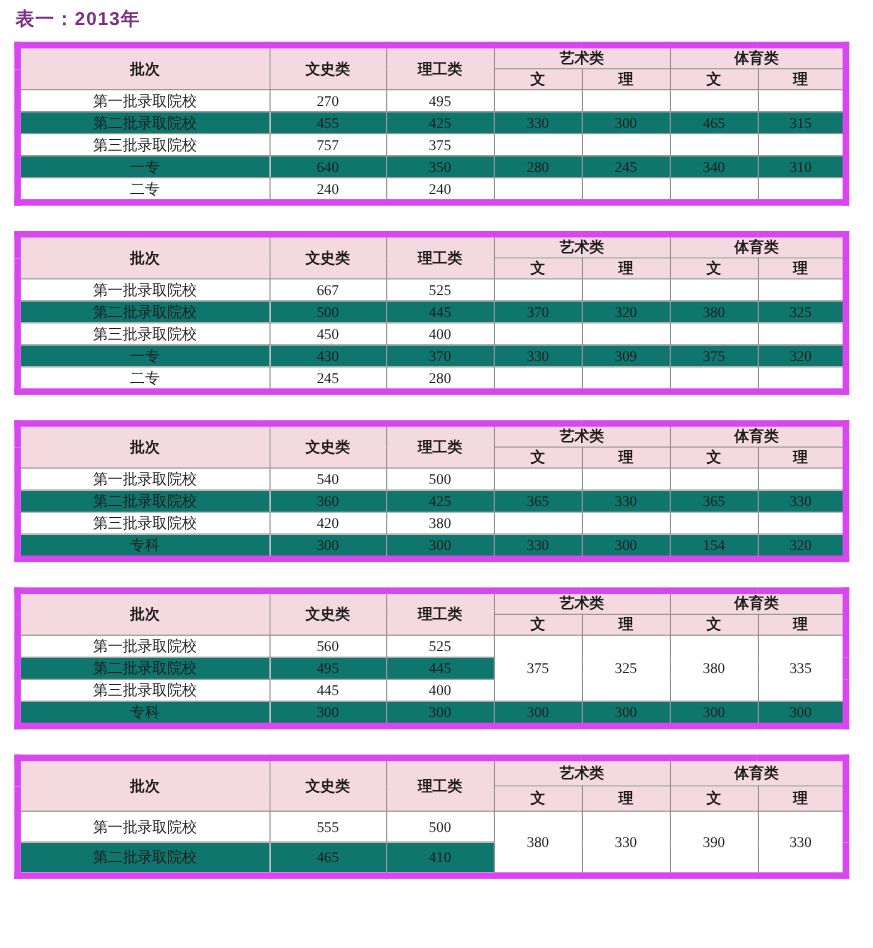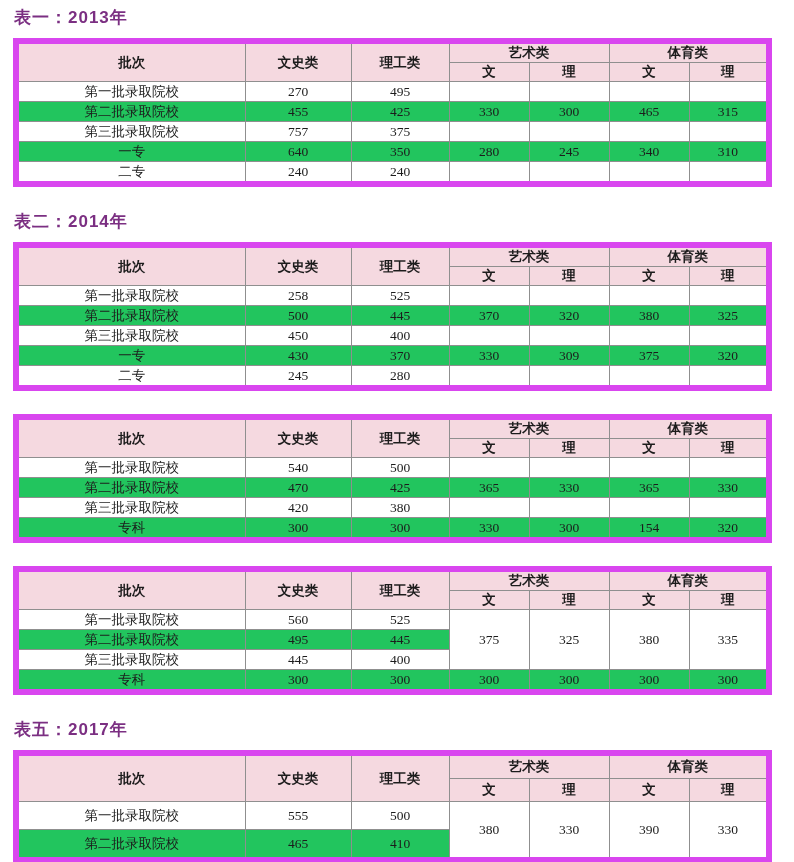--- a/index.html
+++ b/index.html
@@ -48,21 +48,21 @@
     overflow: hidden;
     white-space: nowrap;
   }
   .score-table thead th {
     background: #f5d9e0;
     font-weight: bold;
     height: 17px;
     font-size: 13.5px;
   }
   .score-table td { height: 19px; background: #ffffff; }
-  .score-table tr.stripe td { background: #22c55e; }
+  .score-table tr.stripe td { background: #0f766e; }
   .score-table td.merged { background: #ffffff; }
   
   .t-tall thead th { height: 22px; }
   .t-tall td { height: 27px; }
 </style>
 </head>
 <body>
 
 <div class="page">
 
@@ -137,21 +137,20 @@
           <td></td>
           <td></td>
           <td></td>
           <td></td>
         </tr>
       </tbody>
     </table>
   </section>
 
   <section class="table-block">
-    <h2 class="table-title">表二：2014年</h2>
     <table class="score-table">
       <colgroup>
           <col class="c0">
           <col class="c1">
           <col class="c2">
           <col class="c3">
           <col class="c4">
           <col class="c5">
           <col class="c6">
         </colgroup>
@@ -166,21 +165,21 @@
         <tr>
           <th>文</th>
           <th>理</th>
           <th>文</th>
           <th>理</th>
         </tr>
       </thead>
       <tbody>
         <tr>
           <td>第一批录取院校</td>
-          <td>258</td>
+          <td>667</td>
           <td>525</td>
           <td></td>
           <td></td>
           <td></td>
           <td></td>
         </tr>
         <tr class="stripe">
           <td>第二批录取院校</td>
           <td>500</td>
           <td>445</td>
@@ -251,21 +250,21 @@
           <td>第一批录取院校</td>
           <td>540</td>
           <td>500</td>
           <td></td>
           <td></td>
           <td></td>
           <td></td>
         </tr>
         <tr class="stripe">
           <td>第二批录取院校</td>
-          <td>470</td>
+          <td>360</td>
           <td>425</td>
           <td>365</td>
           <td>330</td>
           <td>365</td>
           <td>330</td>
         </tr>
         <tr>
           <td>第三批录取院校</td>
           <td>420</td>
           <td>380</td>
@@ -340,21 +339,20 @@
           <td>300</td>
           <td>300</td>
           <td>300</td>
           <td>300</td>
         </tr>
       </tbody>
     </table>
   </section>
 
   <section class="table-block">
-    <h2 class="table-title">表五：2017年</h2>
     <table class="score-table t-tall">
       <colgroup>
           <col class="c0">
           <col class="c1">
           <col class="c2">
           <col class="c3">
           <col class="c4">
           <col class="c5">
           <col class="c6">
         </colgroup>

